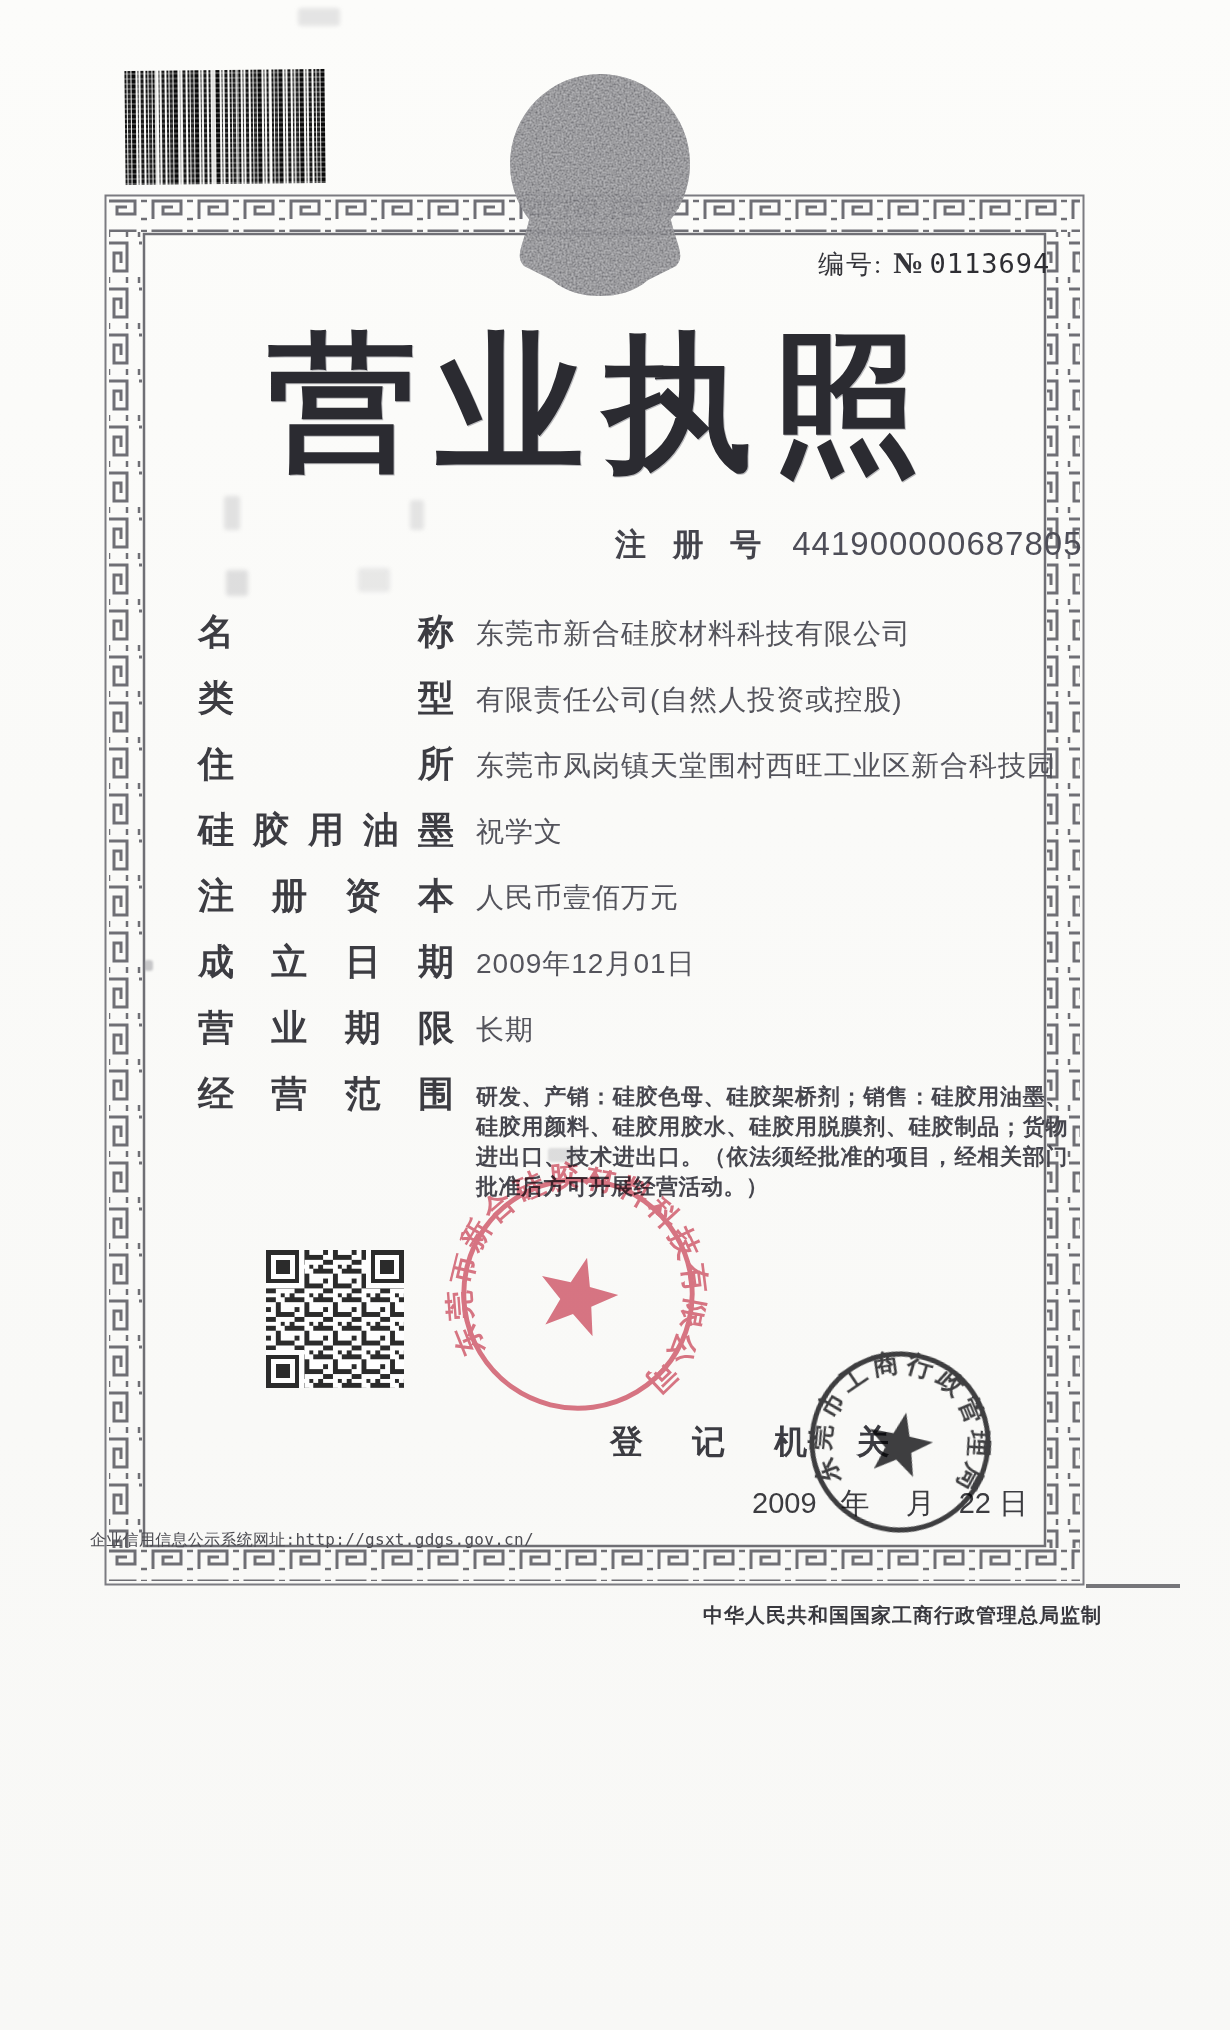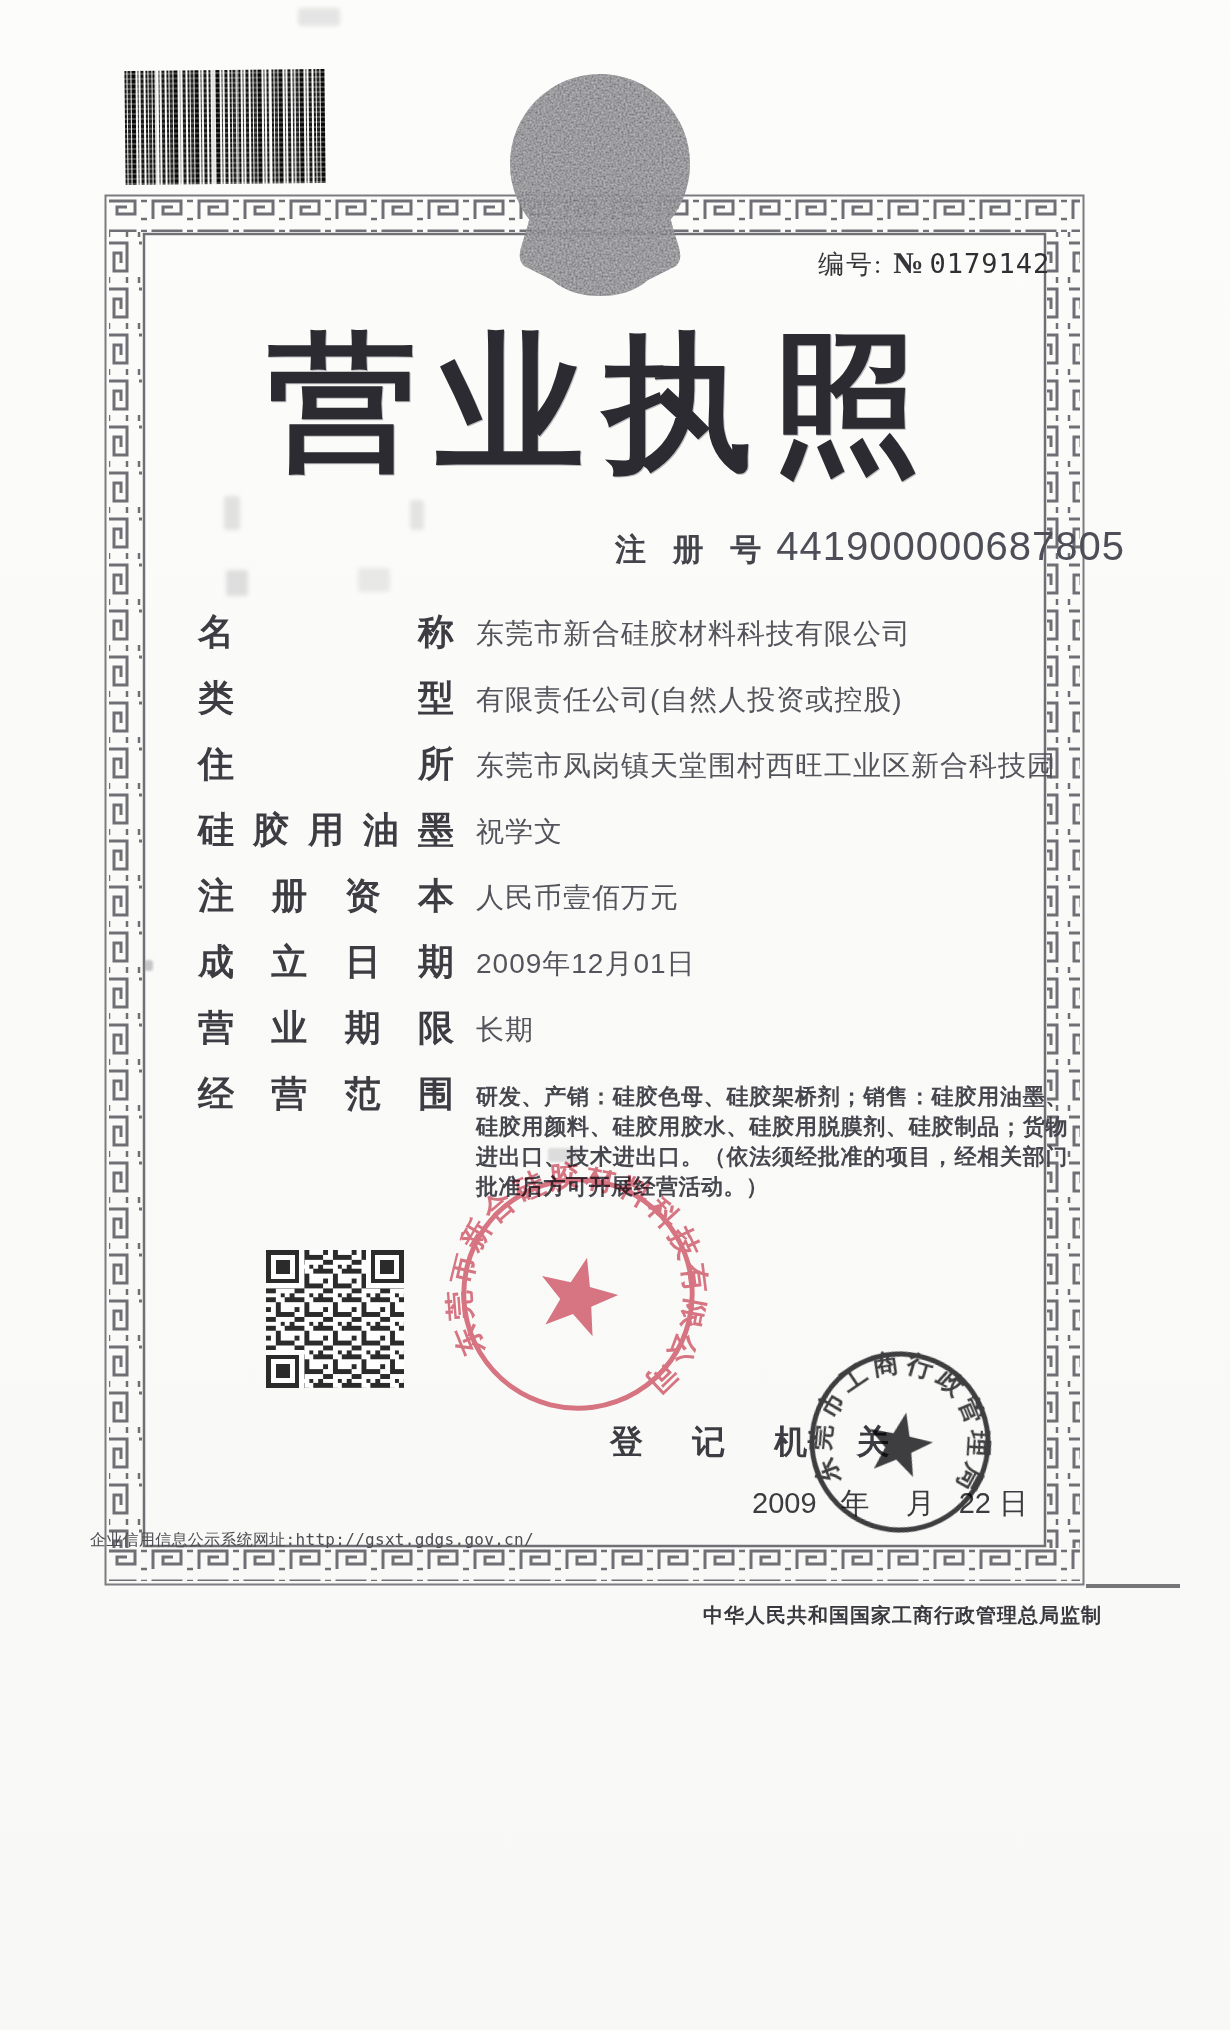--- a/index.html
+++ b/index.html
@@ -24,21 +24,21 @@
   .serial .lbl{font-size:26px;letter-spacing:2px;font-family:Liberation Serif, serif;}
   .serial .no-mark{font-family:"Liberation Serif",serif;font-weight:700;font-size:30px;margin:0 6px 0 10px;}
   .serial .num{font-family:"DejaVu Sans Mono",monospace;font-size:27px;letter-spacing:1px;color:#2e2e33;}
   
   .title{position:absolute;left:268px;top:318px;z-index:2;margin:0;
     font-size:148px;line-height:1.15;font-weight:900;letter-spacing:20px;color:#2b2b31;
     text-shadow:1px 1px 0 rgba(70,70,80,.35);white-space:nowrap;}
   
   .regno{position:absolute;left:615px;top:524px;z-index:2;white-space:nowrap;}
   .regno .lbl{font-size:31px;font-weight:600;letter-spacing:9px;color:#44444c;text-align:center;}
-  .regno .val{font-size:40px;letter-spacing:1px;color:#4e4e58;margin-left:6px;}
+  .regno .val{font-size:33px;letter-spacing:1px;color:#4e4e58;margin-left:22px;}
   
   .fields{position:absolute;left:198px;top:610px;width:872px;z-index:2;}
   .field-row{display:flex;align-items:flex-start;margin-bottom:22px;}
   .flabel{width:256px;flex:0 0 256px;font-size:36px;font-weight:700;color:#3c3c42;line-height:44px;
     text-align:justify;text-align-last:justify;}
   .fvalue{margin-left:22px;padding-top:7px;font-size:28px;color:#54545c;letter-spacing:1px;white-space:nowrap;line-height:34px;}
   .field-row.scope{margin-bottom:0;}
   .field-row.scope .fvalue{white-space:normal;width:592px;font-size:22px;line-height:30px;padding-top:10px;
     color:#46464e;font-weight:600;letter-spacing:.5px;text-align:justify;}
   
@@ -104,21 +104,21 @@
     <rect x="1.5" y="1.5" width="978" height="1389" fill="none" stroke="#6a6a71" stroke-width="2"></rect>
     <rect x="40" y="40" width="901" height="1312" fill="none" stroke="#5c5c63" stroke-width="2.5"></rect>
     <rect x="5" y="5" width="971" height="33" fill="url(#mh)"></rect>
     <rect x="5" y="1354" width="971" height="33" fill="url(#mh)"></rect>
     <rect x="5" y="38" width="33" height="1316" fill="url(#mv)"></rect>
     <rect x="943" y="38" width="33" height="1316" fill="url(#mv)"></rect>
   </svg>
   <div class="artifact-line"></div>
 
   <div class="serial">
-    <span class="lbl">编号:</span><span class="no-mark">№</span><span class="num">0179142</span>
+    <span class="lbl">编号:</span><span class="no-mark">№</span><span class="num">0113694</span>
   </div>
 
   <h1 class="title">营业执照</h1>
 
   <div class="regno">
     <span class="lbl">注 册 号</span><span class="val">441900000687805</span>
   </div>
 
   <div class="fields">
     <div class="field-row">

